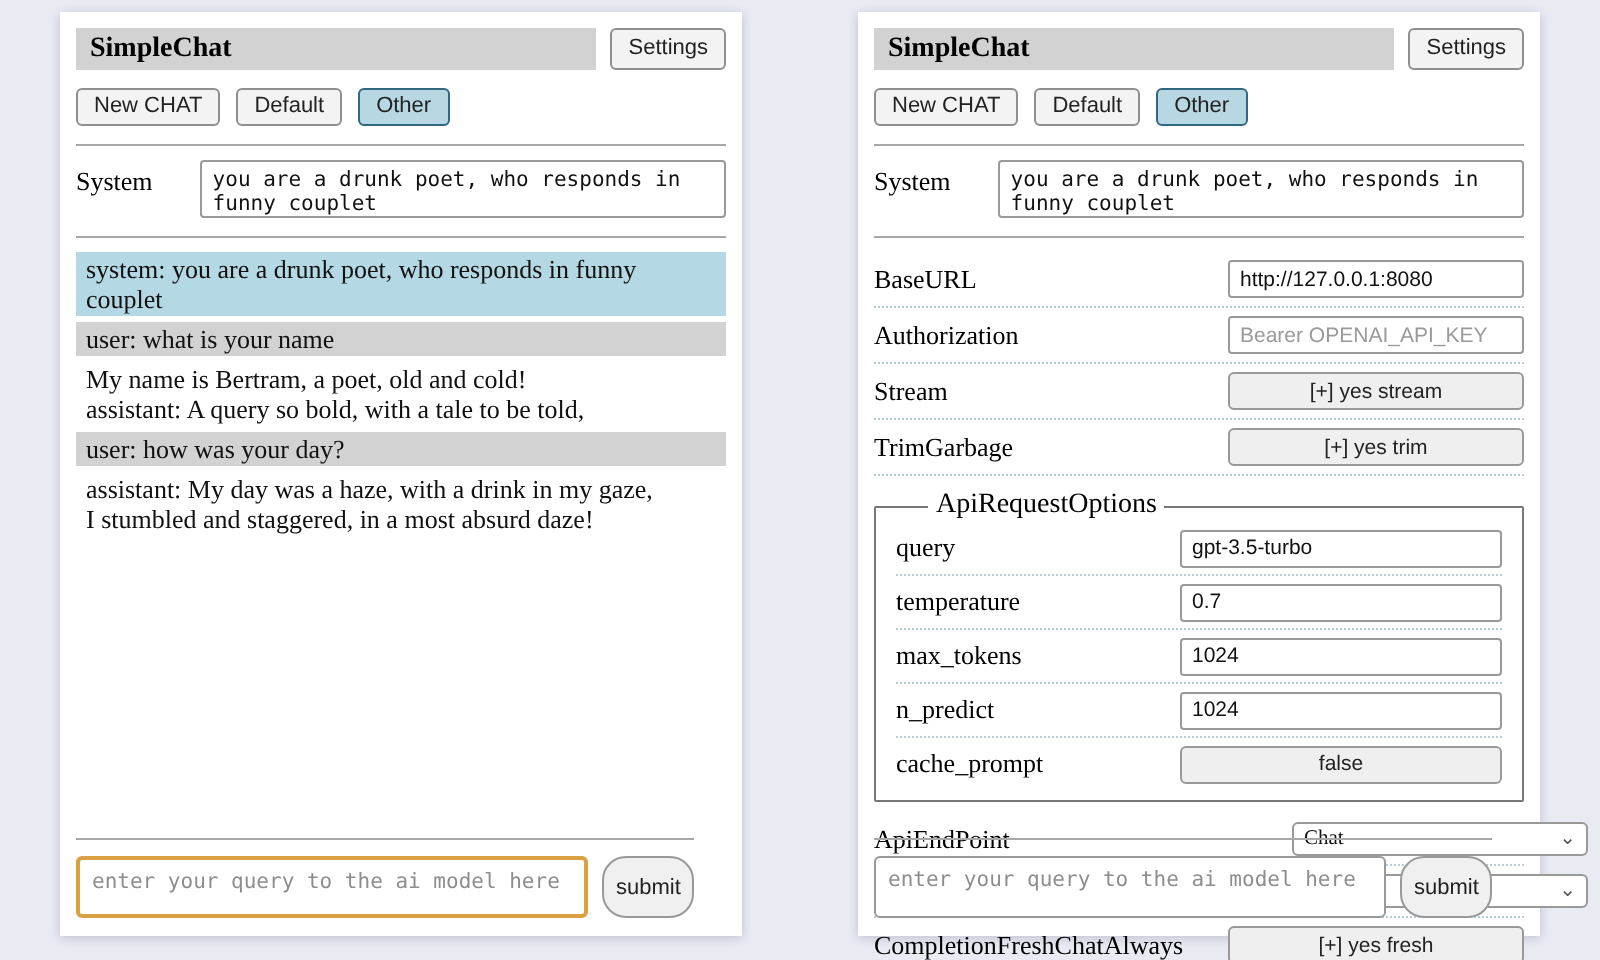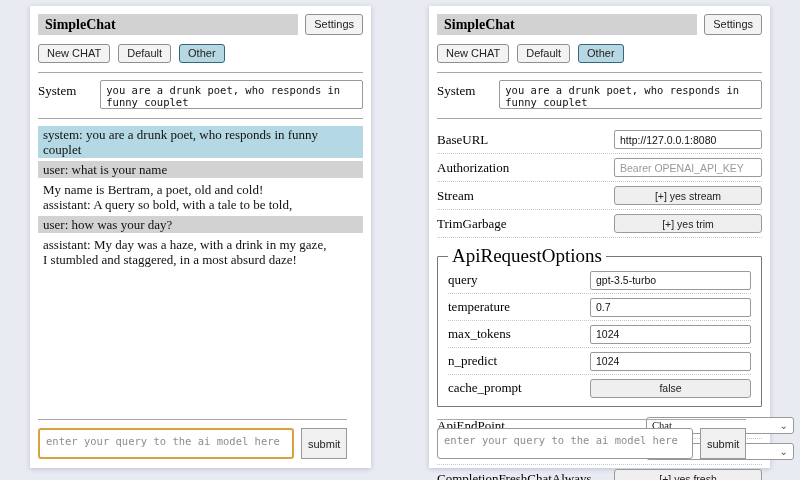--- a/index.html
+++ b/index.html
@@ -64,39 +64,39 @@
   }
   .ctrl-select {
     width:100%; box-sizing:border-box; display:flex; justify-content:space-between; align-items:center;
     font-family:Liberation Serif, serif; font-size:10.5px; color:#111;
     padding:2px 5px; border:1px solid #999; border-radius:3px; background:#fff; cursor:pointer;margin-left:32px;
   }
   .chevron { color:#555; font-size:10px; line-height:8px; }
   fieldset.api-opts {
     border:1px solid #777; border-radius:1px; margin:7px 0 6px; padding:0 10px 5px;
   }
-  fieldset.api-opts legend { font-size:19px; padding:0 4px; margin-left:0; }
+  fieldset.api-opts legend { font-size:14px; padding:0 4px; margin-left:16px; }
   fieldset.api-opts .ctrl { width:161px; }
   fieldset.api-opts .srow { padding:3.5px 0; }
   fieldset.api-opts .srow:last-child { border-bottom:none; }
   
   .footer { position:absolute; left:8px; right:24px; bottom:9px; }
   .footer hr.sep { margin:0 0 8px; }
   .query-row { display:flex; gap:7px; align-items:stretch; }
   .query-input {
     flex:1; height:31px; box-sizing:border-box; resize:none;
     border:1px solid #999; border-radius:3px; background:#fff;
     font-family:"DejaVu Sans Mono", monospace; font-size:10.5px; padding:5px 6px; color:#111;
   }
   .query-input::placeholder { color:#8d8d8d; }
   .query-input.focused { border:2px solid var(--focus-border, #d9a13f); }
   .submit-btn {
     width:46px; flex:none;
     font-family:"Liberation Sans", sans-serif; font-size:11px; color:#222;
-    background:#f0f0f0; border:1px solid #999; border-radius:0; cursor:pointer;
+    background:#f0f0f0; border:1px solid #999; border-radius:12px; cursor:pointer;
   }
 </style>
 </head>
 <body>
 
 <div class="page">
 
   <div class="panel">
     <div class="header-row">
       <div class="title-bar">SimpleChat</div>

